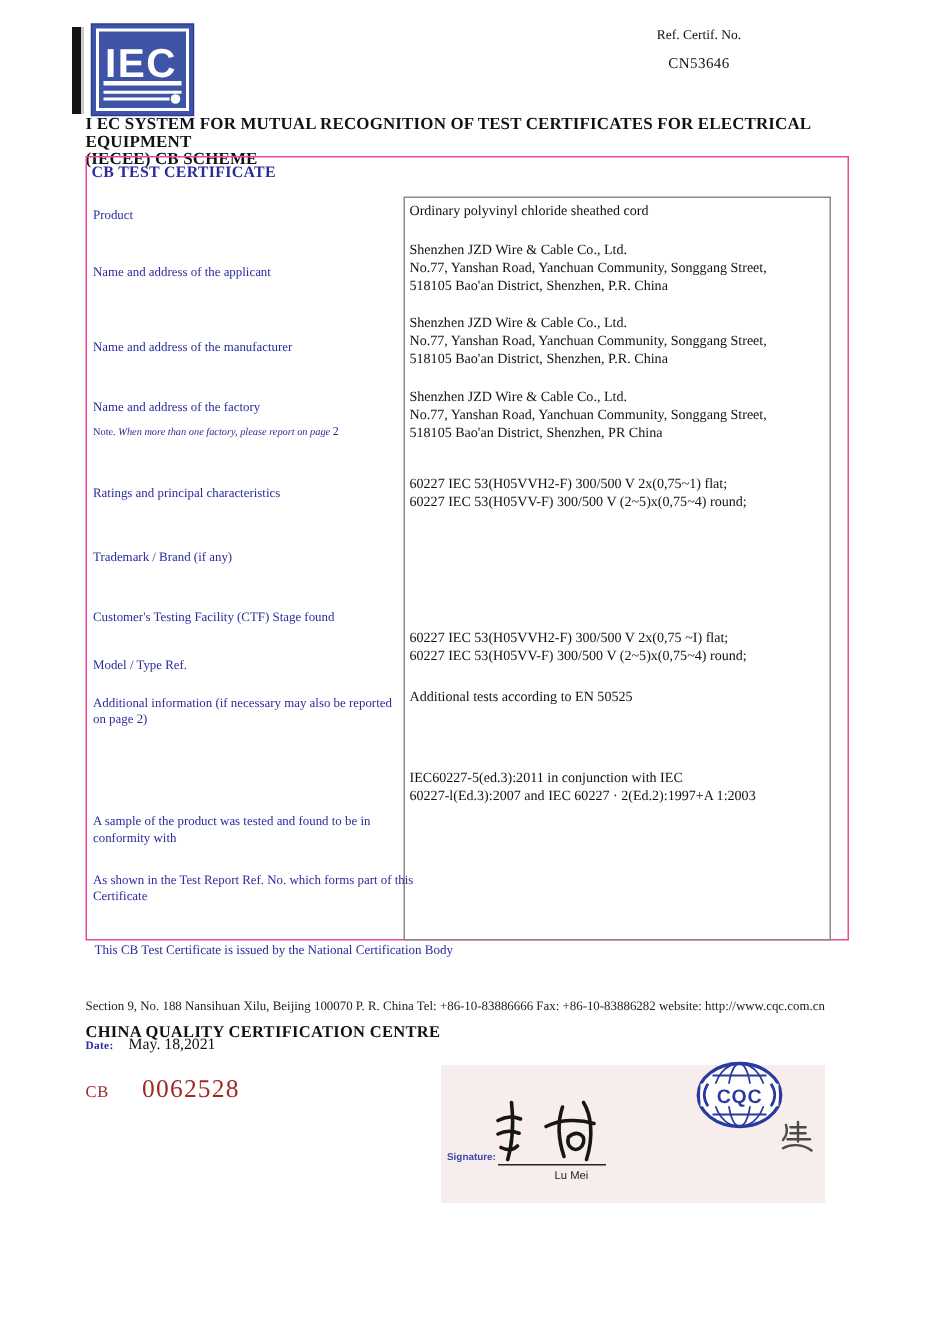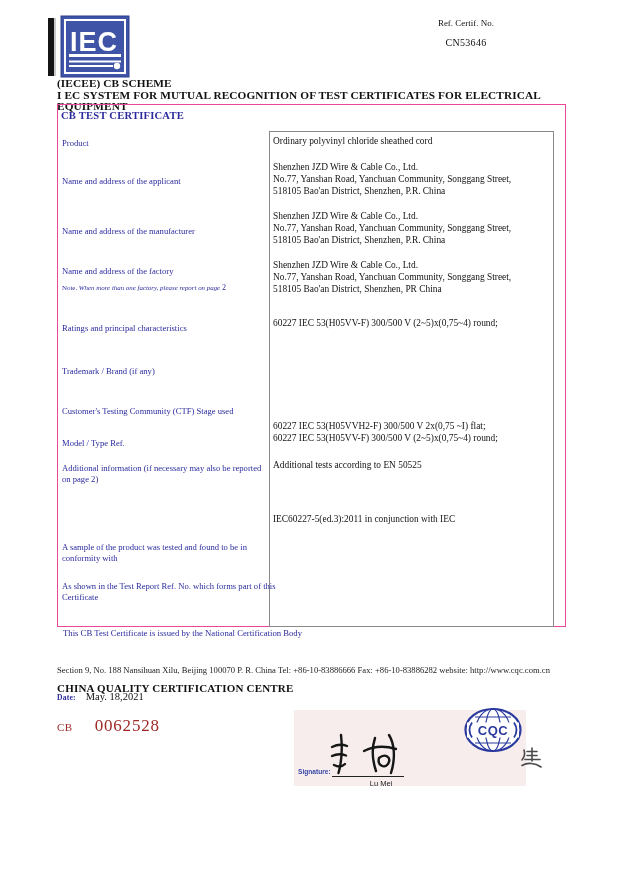--- a/index.html
+++ b/index.html
@@ -23,21 +23,21 @@
   
   .issued{left:63px;top:628px;font-size:8.7px;}
   .ncb-name{left:57px;top:682px;font-size:11px;font-weight:bold;letter-spacing:.2px;}
   .ncb-addr{left:57px;top:665px;font-size:8.6px;color:#222;}
   .date-row{left:57px;top:691px;display:flex;align-items:baseline;}
   .date-lbl{font-size:7.6px;font-weight:bold;color:#2b2b9e;letter-spacing:.2px;}
   .date-val{font-size:10.5px;margin-left:10px;color:#111;}
   .cb-row{left:57px;top:716px;display:flex;align-items:baseline;color:#9e2a26;}
   .cb-prefix{font-size:11px;letter-spacing:.5px;}
   .cb-num{font-size:17px;margin-left:22px;letter-spacing:.8px;}
-  .sig-region{left:294px;top:710px;width:232px;height:76px;background:#f7edec;}
+  .sig-region{left:294px;top:710px;width:232px;height:92px;background:#f7edec;padding-left:24px;}
   .sig-label{position:absolute;left:4px;top:58px;font-family:"Liberation Sans",sans-serif;
              font-size:6.6px;font-weight:bold;color:#3947a8;}
   .sig-line{position:absolute;left:38px;top:66px;width:72px;height:1px;background:#222;}
   .sig-name{position:absolute;left:47px;top:69px;width:80px;text-align:center;
             font-family:"Liberation Sans",sans-serif;font-size:7.5px;color:#222;}
   .sig-svg{position:absolute;left:34px;top:22px;}
   .cqc{left:463px;top:707px;}
   .jian{left:520px;top:746px;}
 </style>
 </head>
@@ -58,22 +58,22 @@
       <circle cx="69" cy="51" r="3.2" fill="#ffffff"></circle>
     </svg>
   </div>
 
   <div class="abs ref-block">
     <div>Ref. Certif. No.</div>
     <div class="ref-num">CN53646</div>
   </div>
 
   <div class="abs scheme">
+    <div>I EC SYSTEM FOR MUTUAL RECOGNITION OF TEST CERTIFICATES FOR ELECTRICAL EQUIPMENT</div>
     <div>(IECEE) CB SCHEME</div>
-    <div>I EC SYSTEM FOR MUTUAL RECOGNITION OF TEST CERTIFICATES FOR ELECTRICAL EQUIPMENT</div>
   </div>
 
   <div class="abs cert-box">
     <div class="value-panel"></div>
 
     <div class="abs cert-title blue">CB TEST CERTIFICATE</div>
 
     <div class="abs lbl" style="left:4px;top:33px;">Product</div>
     <div class="abs val" style="left:215px;top:30px;">Ordinary polyvinyl chloride sheathed cord</div>
 
@@ -96,39 +96,41 @@
       <span>Note.</span><i> When more than one factory, please report on page </i><span style="font-size:8px;">2</span>
     </div>
     <div class="abs val" style="left:215px;top:154px;">
       <div>Shenzhen JZD Wire &amp; Cable Co., Ltd.</div>
       <div>No.77, Yanshan Road, Yanchuan Community, Songgang Street,</div>
       <div>518105 Bao'an District, Shenzhen, PR China</div>
     </div>
 
     <div class="abs lbl" style="left:4px;top:218px;">Ratings and principal characteristics</div>
     <div class="abs val" style="left:215px;top:212px;">
+      <div>60227 IEC 53(H05VVH2-F) 300/500 V 2x(0,75~1) flat;</div>
       <div>60227 IEC 53(H05VV-F) 300/500 V (2~5)x(0,75~4) round;</div>
     </div>
 
     <div class="abs lbl" style="left:4px;top:261px;">Trademark / Brand (if any)</div>
 
-    <div class="abs lbl" style="left:4px;top:301px;">Customer's Testing Community (CTF) Stage used</div>
+    <div class="abs lbl" style="left:4px;top:301px;">Customer's Testing Facility (CTF) Stage found</div>
 
     <div class="abs lbl" style="left:4px;top:333px;">Model / Type Ref.</div>
     <div class="abs val" style="left:215px;top:315px;">
       <div>60227 IEC 53(H05VVH2-F) 300/500 V 2x(0,75 ~I) flat;</div>
       <div>60227 IEC 53(H05VV-F) 300/500 V (2~5)x(0,75~4) round;</div>
     </div>
 
     <div class="abs lbl wrap" style="left:4px;top:358px;width:207px;">Additional information (if necessary may also be reported on page 2)</div>
     <div class="abs val" style="left:215px;top:354px;">Additional tests according to EN 50525</div>
 
     <div class="abs lbl wrap" style="left:4px;top:437px;width:212px;">A sample of the product was tested and found to be in conformity with</div>
     <div class="abs val" style="left:215px;top:408px;">
       <div>IEC60227-5(ed.3):2011 in conjunction with IEC</div>
+      <div>60227-l(Ed.3):2007 and IEC 60227 · 2(Ed.2):1997+A 1:2003</div>
     </div>
 
     <div class="abs lbl wrap" style="left:4px;top:476px;width:215px;">As shown in the Test Report Ref. No. which forms part of this Certificate</div>
   </div>
 
   <div class="abs issued blue">This CB Test Certificate is issued by the National Certification Body</div>
 
   <div class="abs ncb-name">CHINA QUALITY CERTIFICATION CENTRE</div>
   <div class="abs ncb-addr">Section 9, No. 188 Nansihuan Xilu, Beijing 100070 P. R. China Tel: +86-10-83886666 Fax: +86-10-83886282 website: http://www.cqc.com.cn</div>
 

